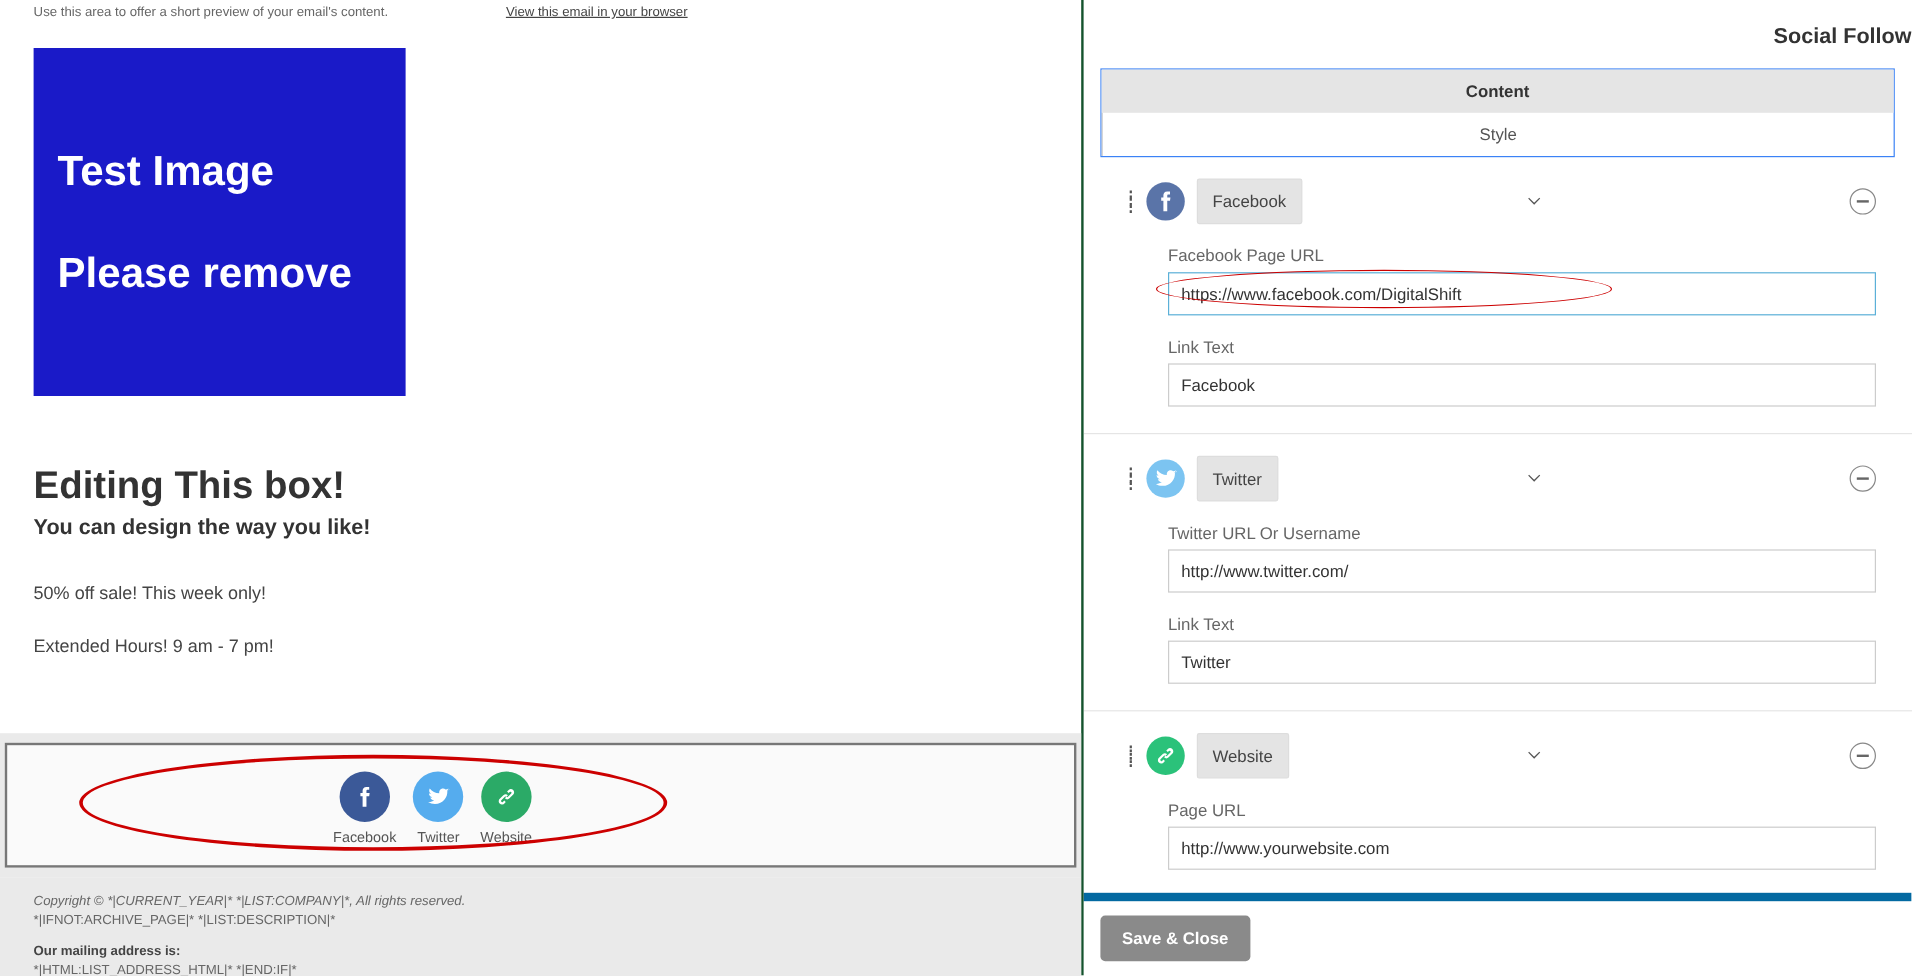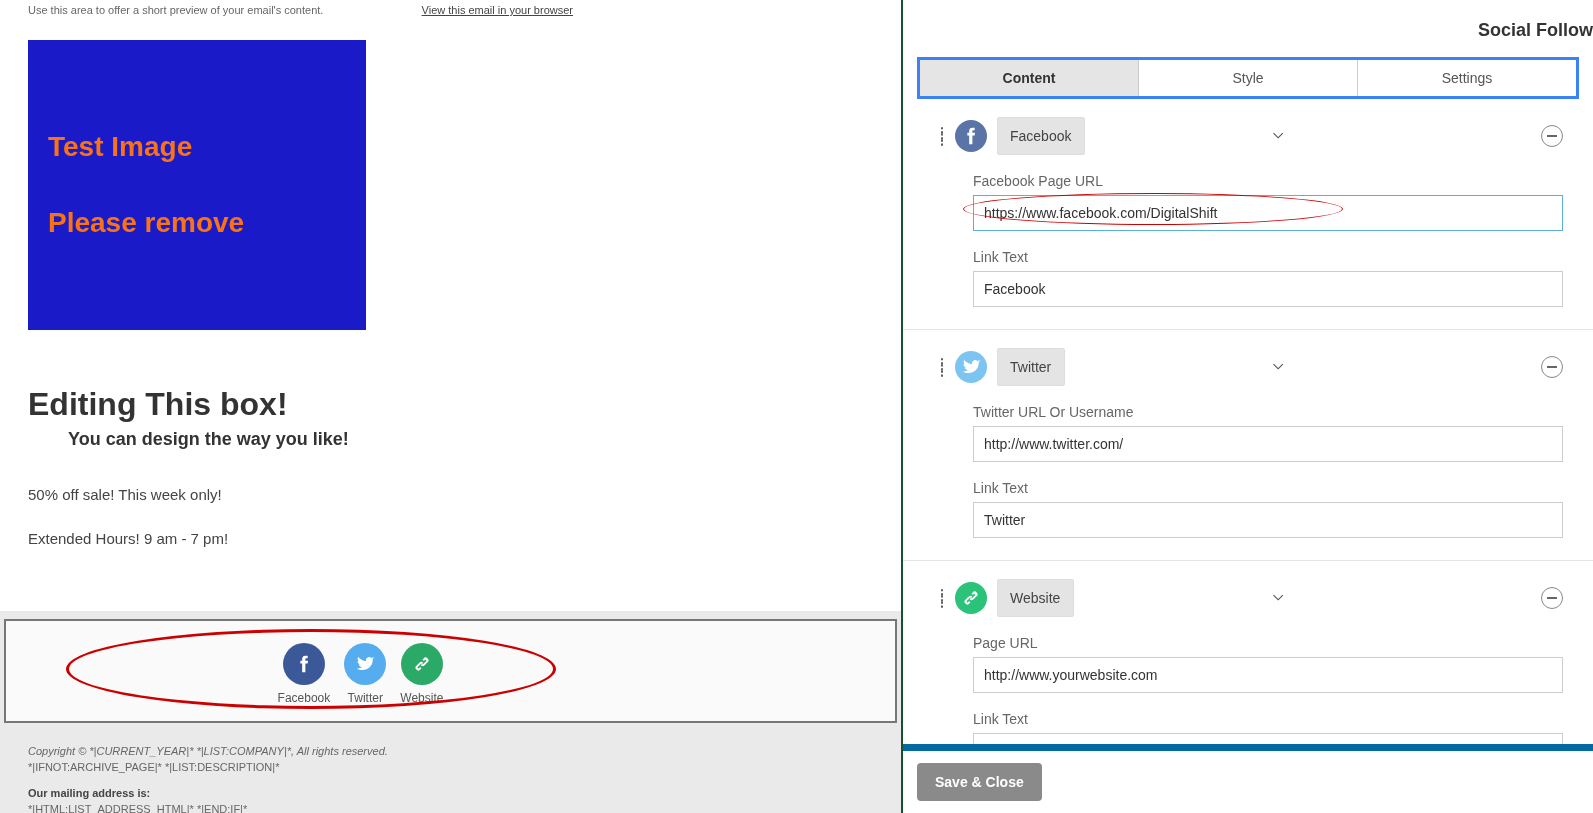--- a/index.html
+++ b/index.html
@@ -9,46 +9,46 @@
 
 .preview-panel { width: 903px; height: 100%; overflow: auto; position: relative; border-right: 2px solid #14532d; }
 .preview-panel::-webkit-scrollbar { width: 15px; }
 .preview-panel::-webkit-scrollbar-track { background: #f0f0f0; }
 .preview-panel::-webkit-scrollbar-thumb { background: #c0c0c0; }
 
 .email-body { padding: 0 28px 28px 28px; }
 .top-row { display:flex; justify-content: space-between; font-size: 11px; color: #666; margin-top:4px; margin-bottom: 24px; padding-right: 300px;}
 .top-row a { color: #444; text-decoration: underline; }
 
-.test-image { width: 338px; height: 290px; background: #1a1ac8; display:flex; flex-direction:column; justify-content: center; padding: 0 20px; color: #f97316; font-weight: 700; font-size: 28px; line-height: 1.3; }
+.test-image { width: 310px; height: 290px; background: #1a1ac8; display:flex; flex-direction:column; justify-content: center; padding: 0 20px; color: #ffffff; font-weight: 700; font-size: 35px; line-height: 1.3; }
 .test-image .line1 { margin-bottom: 40px; }
 
 .heading-main { font-size: 32px; font-weight: 700; color: #333; margin-top: 56px; }
-.subheading { font-size: 18px; font-weight: 700; color: #333; margin-top: 6px; margin-left: 40px; }
+.subheading { font-size: 18px; font-weight: 700; color: #333; margin-top: 6px; }
 .bodytext { font-size: 15px; color: #444; margin-top: 32px; line-height: 1.7; }
 
 .social-block-wrap { background: #eaeaea; margin-top: 32px; padding: 8px 2px; }
 .social-block { border: 2px solid #777; background: #fafafa; margin: 0 2px; padding: 22px 30px 16px 30px; position: relative; }
 .social-icons-row { display:flex; gap: 14px; justify-content: center; padding-left: 40px; padding-right: 220px;}
 .social-item { display:flex; flex-direction:column; align-items:center; gap:6px; font-size: 12px; color:#555; }
 .circ-icon { width: 42px; height: 42px; border-radius: 50%; display:flex; align-items:center; justify-content:center; color:#fff; font-weight:700; font-size:20px;}
 .circ-fb { background:#3b5998; }
 .circ-tw { background:#55acee; }
 .circ-web { background:#2baa67; }
 .red-ellipse { position:absolute; border:3px solid #cc0000; border-radius: 50%; pointer-events:none;}
 
 .footer-grey { background: #eaeaea; padding: 14px 28px; font-size: 11px; color:#666; }
 .footer-grey em { font-style: italic; }
 .footer-grey .bold { font-weight:700; color:#444; margin-top:14px; display:block;}
 .footer-grey .merge { margin-top:4px; }
 
 
 .editor-panel { flex: 1; display:flex; flex-direction:column; background:#fff; }
 .editor-title { text-align:right; font-size:18px; font-weight:700; color:#333; margin: 20px 0 16px 0; }
-.tabs { display:flex; border: 3px solid #3b82f6; margin: 0 14px; }
+.tabs { display:flex; border: 1px solid #3b82f6; margin: 0 14px; flex-direction: column; }
 .tab { flex:1; text-align:center; padding: 10px 0; font-size: 14px; color:#555; cursor:pointer; }
 .tab.active { background:#e5e5e5; font-weight:600; color:#333; }
 .tab + .tab { border-left: 1px solid #ccc; }
 
 .editor-scroll { flex:1; overflow:auto; }
 .network-block { border-bottom: 1px solid #e5e5e5; padding: 18px 30px 22px 30px; }
 .network-head { display:flex; align-items:center; gap:10px; }
 .drag-dots { width:12px; color:#555; font-size:18px; line-height: 4px; letter-spacing:-1px; user-select:none; cursor: grab;}
 .net-icon { width:32px; height:32px; border-radius:50%; display:flex; align-items:center; justify-content:center; color:#fff; font-weight:700; font-size:16px;}
 .net-select { flex:1; max-width:300px; background:#e4e4e4; border:1px solid #ddd; padding: 10px 12px; font-size:14px; color:#444; appearance:none; position:relative; border-radius:2px; }
@@ -133,21 +133,20 @@
       
       
     </div>
   </div>
 
   <div class="editor-panel">
     <div class="editor-title">Social Follow</div>
     <div class="tabs">
       <div class="tab active">Content</div>
       <div class="tab">Style</div>
-      <div class="tab">Settings</div>
     </div>
 
     <div class="editor-scroll" id="networks-container">
         <div class="network-block"><div class="network-head">
             <div class="drag-dots">⋮<br>⋮</div>
             <div class="net-icon" style="background:#5a74a8">
               <svg class="icon" viewBox="0 0 24 24">
                 <path d="M13.5 8.5V6.8c0-.7.2-1.1 1.2-1.1H16V3h-2.4C10.9 3 10 4.6 10 6.6v1.9H8v3h2V21h3.5v-9.5H16l.4-3h-2.9z"></path>
               </svg>
             </div>

